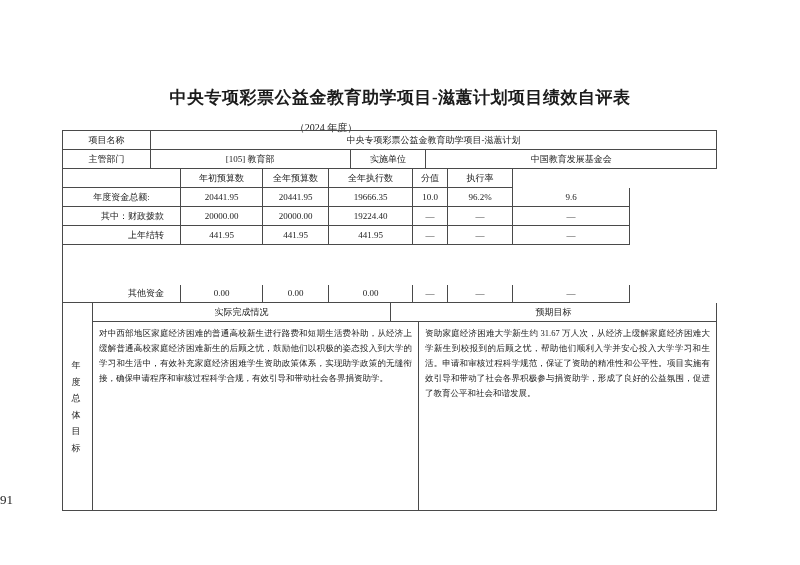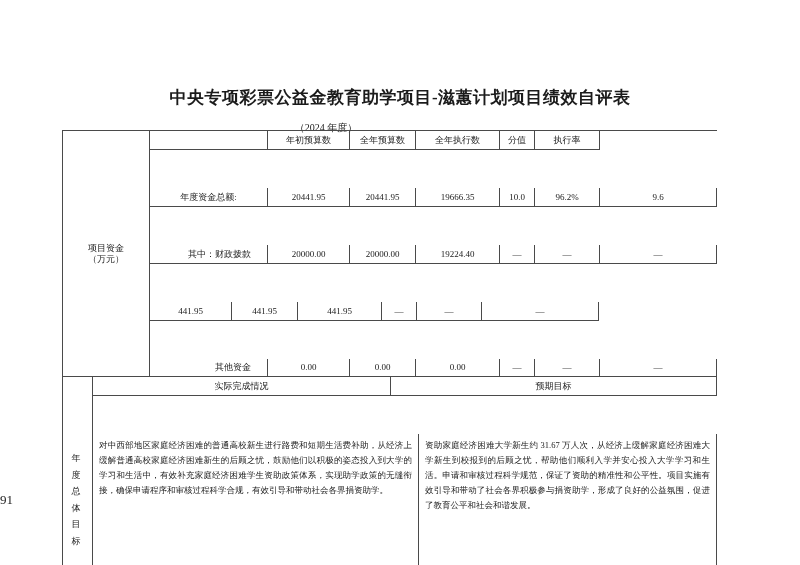--- a/index.html
+++ b/index.html
@@ -20,32 +20,32 @@
     position: absolute; top: 111px; left: 0; width: 652px;
     text-align: center; font-size: 10px; margin-top: 10px;
   }
   .tbl {
     position: absolute; top: 130px; left: 62px; width: 655px;
     border-top: 1px solid #4a4a4a;
     border-left: 1px solid #4a4a4a;
     box-sizing: border-box;
   }
   .row { display: flex; }
-  .col { display: flex; flex-direction: column; gap: 38px; }
+  .col { display: flex; flex-direction: column; }
   .cell {
     box-sizing: border-box;
     border-right: 1px solid #4a4a4a;
     border-bottom: 1px solid #4a4a4a;
     display: flex; align-items: center; justify-content: center;
     font-size: 9px; line-height: 11px;
     overflow: hidden;
     white-space: nowrap;
   }
   .h19 { height: 19px; }
-  .h18 { height: 18px; }
+  .h18 { height: 18px; margin-top: 40px; }
   .lbl-right { justify-content: flex-end; padding-right: 16px; }
   .two-line { flex-direction: column; white-space: normal; text-align: center; }
   .goal-label-cell { white-space: normal; }
   .vert {
     width: 12px; word-break: break-all;
     line-height: 16.5px; font-size: 9px; text-align: left;
   }
   .para {
     align-items: flex-start; justify-content: flex-start;
     padding: 4px 6px; white-space: normal;
@@ -60,27 +60,33 @@
   }
 </style>
 </head>
 <body>
 
 <div class="title">中央专项彩票公益金教育助学项目-滋蕙计划项目绩效自评表</div>
 <div class="subtitle">（2024 年度）</div>
 
 <div class="tbl">
 
-
+  <div class="row">
+    <div class="cell h19" style="width:88px">项目名称</div>
+    <div class="cell h19" style="width:567px">中央专项彩票公益金教育助学项目-滋蕙计划</div>
+  </div>
 
   <div class="row">
-    <div class="cell two-line" style="width:88px">
-      <span>项目资金</span>
-      <span>（万元）</span>
-    </div>
+    <div class="cell h19" style="width:88px">主管部门</div>
+    <div class="cell h19" style="width:200px">[105] 教育部</div>
+    <div class="cell h19" style="width:76px">实施单位</div>
+    <div class="cell h19" style="width:291px">中国教育发展基金会</div>
+  </div>
+
+  <div class="row">
     <div class="col" style="width:567px">
 
       <div class="row">
         <div class="cell h19" style="width:118px"></div>
         <div class="cell h19" style="width:82px">年初预算数</div>
         <div class="cell h19" style="width:66px">全年预算数</div>
         <div class="cell h19" style="width:84px">全年执行数</div>
         <div class="cell h19" style="width:35px">分值</div>
         <div class="cell h19" style="width:65px">执行率</div>
       </div>
@@ -99,20 +105,21 @@
         <div class="cell h19 lbl-right" style="width:118px">其中：财政拨款</div>
         <div class="cell h19" style="width:82px">20000.00</div>
         <div class="cell h19" style="width:66px">20000.00</div>
         <div class="cell h19" style="width:84px">19224.40</div>
         <div class="cell h19" style="width:35px">—</div>
         <div class="cell h19" style="width:65px">—</div>
         <div class="cell h19" style="width:117px">—</div>
       </div>
 
       <div class="row">
+        <div class="cell h19 lbl-right" style="width:118px">上年结转</div>
         <div class="cell h19" style="width:82px">441.95</div>
         <div class="cell h19" style="width:66px">441.95</div>
         <div class="cell h19" style="width:84px">441.95</div>
         <div class="cell h19" style="width:35px">—</div>
         <div class="cell h19" style="width:65px">—</div>
         <div class="cell h19" style="width:117px">—</div>
       </div>
 
       <div class="row">
         <div class="cell h18 lbl-right" style="width:118px">其他资金</div>

